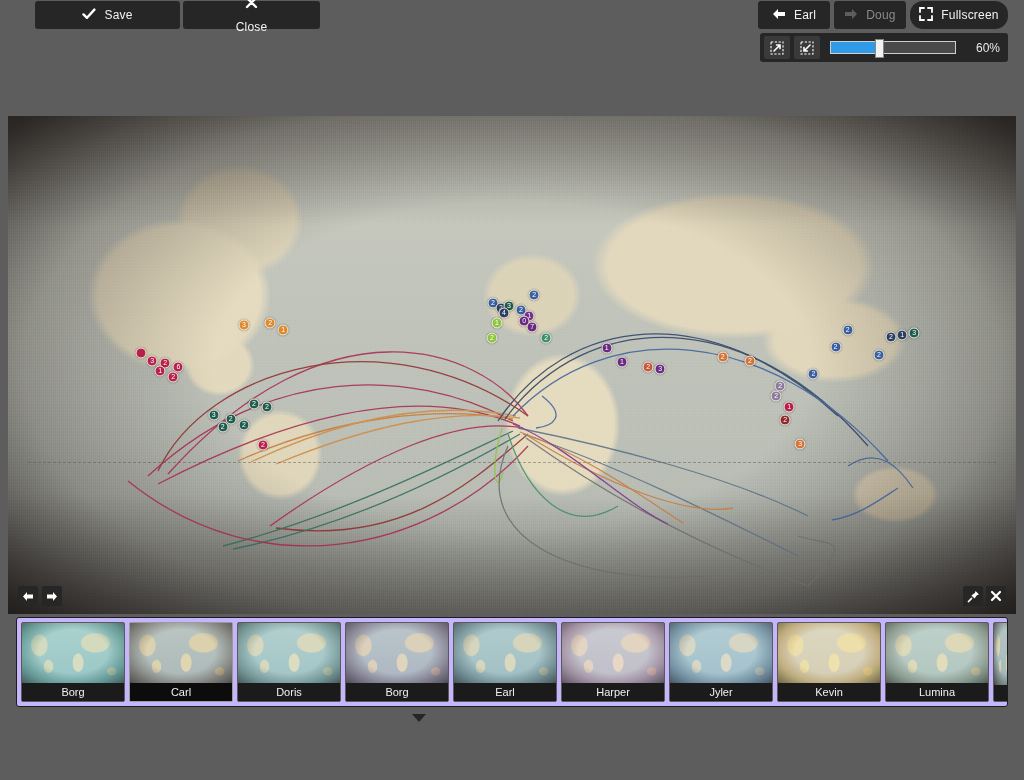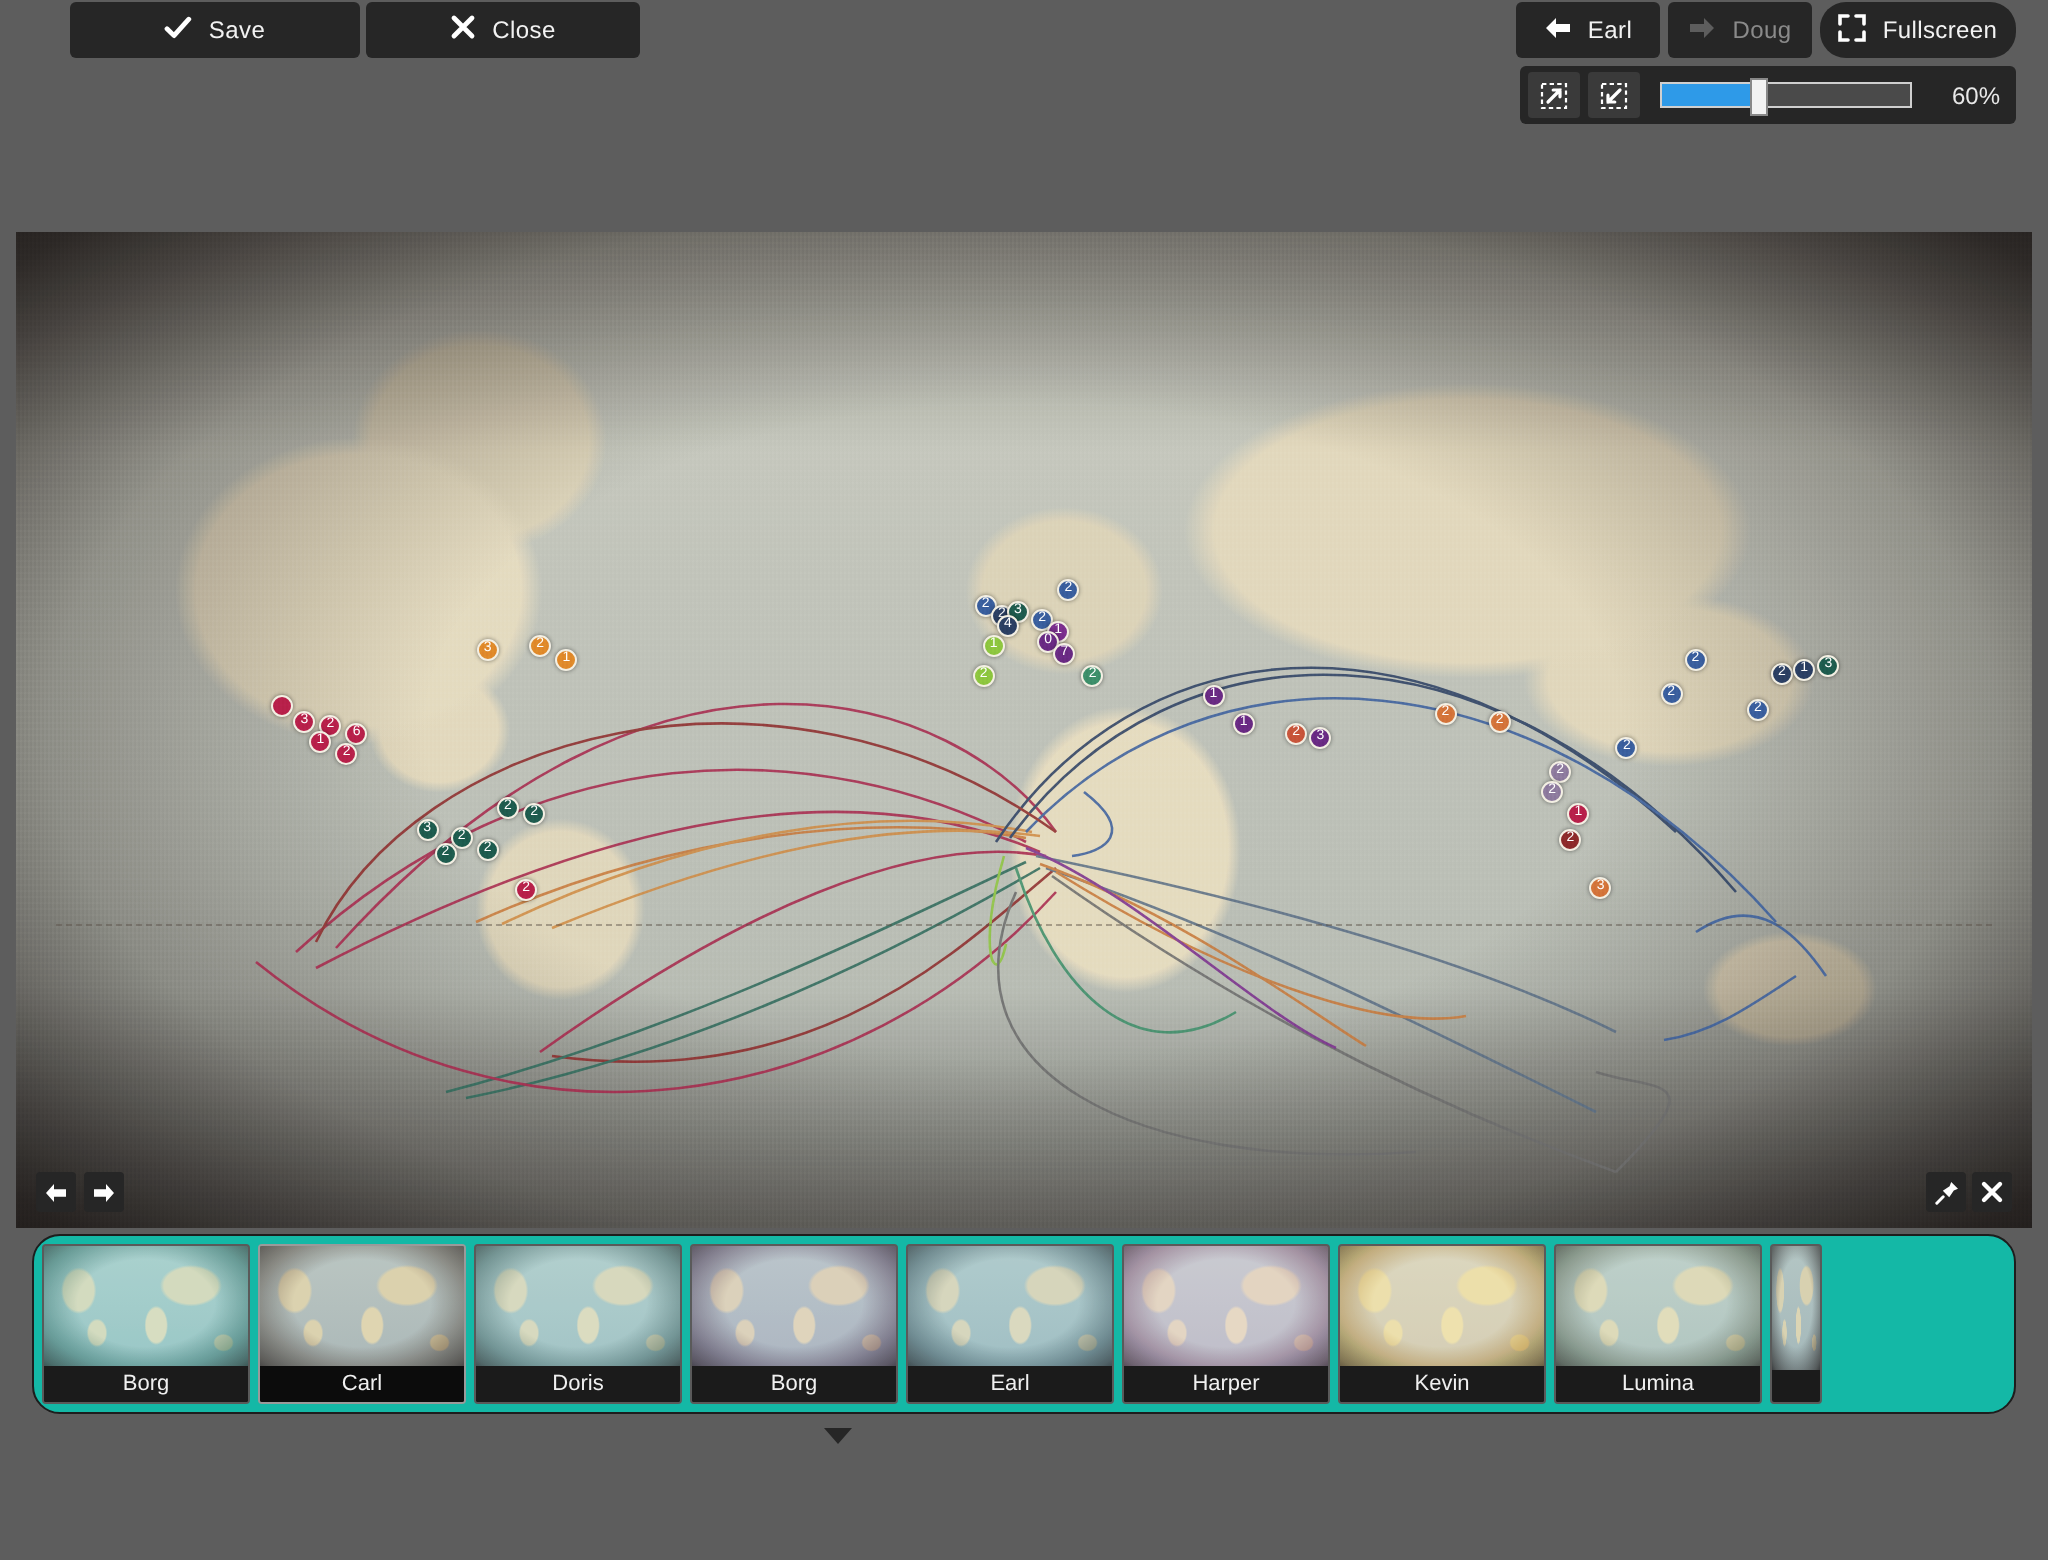--- a/index.html
+++ b/index.html
@@ -21,21 +21,21 @@
     border: none; border-radius: 3px;
     font-size: 12px; font-family: "Liberation Sans", sans-serif;
     display: flex; align-items: center; justify-content: center;
     gap: 8px; cursor: pointer; height: 28px;
   }
   .btn .lbl { letter-spacing: .2px; font-weight: 400; text-align: center; }
   .btn.disabled { color: #8a8a8a; }
   .btn.disabled svg { opacity: .55; }
 
   #save-btn { position: absolute; left: 35px; top: 1px; width: 145px; }
-  #close-btn { position: absolute; left: 183px; top: 1px; width: 137px; }
+  #close-btn { position: absolute; left: 183px; top: 1px; width: 137px; flex-direction: column; }
 
   .tr-group { position: absolute; right: 16px; top: 1px; display: flex; gap: 4px; }
   #undo-btn { width: 72px; }
   #redo-btn { width: 72px; }
   #fullscreen-btn { width: 98px; border-radius: 13px; }
 
   .zoom-bar {
     position: absolute; right: 16px; top: 33px;
     height: 29px; background: #262626; border-radius: 3px;
     display: flex; align-items: center; padding: 0 8px 0 4px; gap: 4px;
@@ -104,21 +104,21 @@
   .map-nav { position: absolute; left: 10px; bottom: 8px; display: flex; gap: 4px; }
   .map-tools { position: absolute; right: 10px; bottom: 8px; display: flex; gap: 3px; }
   .sq-btn {
     width: 20px; height: 20px; background: #262626; border-radius: 2px;
     display: flex; align-items: center; justify-content: center; cursor: pointer;
   }
 
   
   .strip {
     position: absolute; left: 16px; top: 617px; width: 992px; height: 90px;
-    background: #14b8a6; border: 1px solid #1d1d1d; border-radius: 14px;
+    background: #c4b5fd; border: 1px solid #1d1d1d; border-radius: 3px;
     padding: 4px; display: flex; gap: 4px; overflow: hidden;
   }
   .thumb {
     width: 104px; height: 80px; flex: 0 0 104px;
     background: #1b1b1b; border: 1px solid #5a5a5a; border-radius: 2px;
     overflow: hidden; position: relative; cursor: pointer;
   }
   .thumb.sel { border-color: #9a9a9a; }
   .thumb .img { position: absolute; left: 0; top: 0; right: 0; height: 62px; }
   .thumb .cap {
@@ -365,20 +365,26 @@
       <div class="cap">Earl</div>
     </div>
     <div class="thumb">
       <div class="img mini-map">
         <div style="position: absolute; inset: 0px; background: rgba(210, 150, 190, 0.45); mix-blend-mode: overlay;"></div>
       </div>
       <div class="cap">Harper</div>
     </div>
     <div class="thumb">
       <div class="img mini-map">
+        <div style="position: absolute; inset: 0px; background: rgba(120, 170, 220, 0.36); mix-blend-mode: overlay;"></div>
+      </div>
+      <div class="cap">Jyler</div>
+    </div>
+    <div class="thumb">
+      <div class="img mini-map">
         <div style="position: absolute; inset: 0px; background: rgba(245, 195, 110, 0.58); mix-blend-mode: overlay;"></div>
       </div>
       <div class="cap">Kevin</div>
     </div>
     <div class="thumb">
       <div class="img mini-map">
         <div style="position: absolute; inset: 0px; background: rgba(190, 210, 170, 0.3); mix-blend-mode: overlay;"></div>
       </div>
       <div class="cap">Lumina</div>
     </div>

